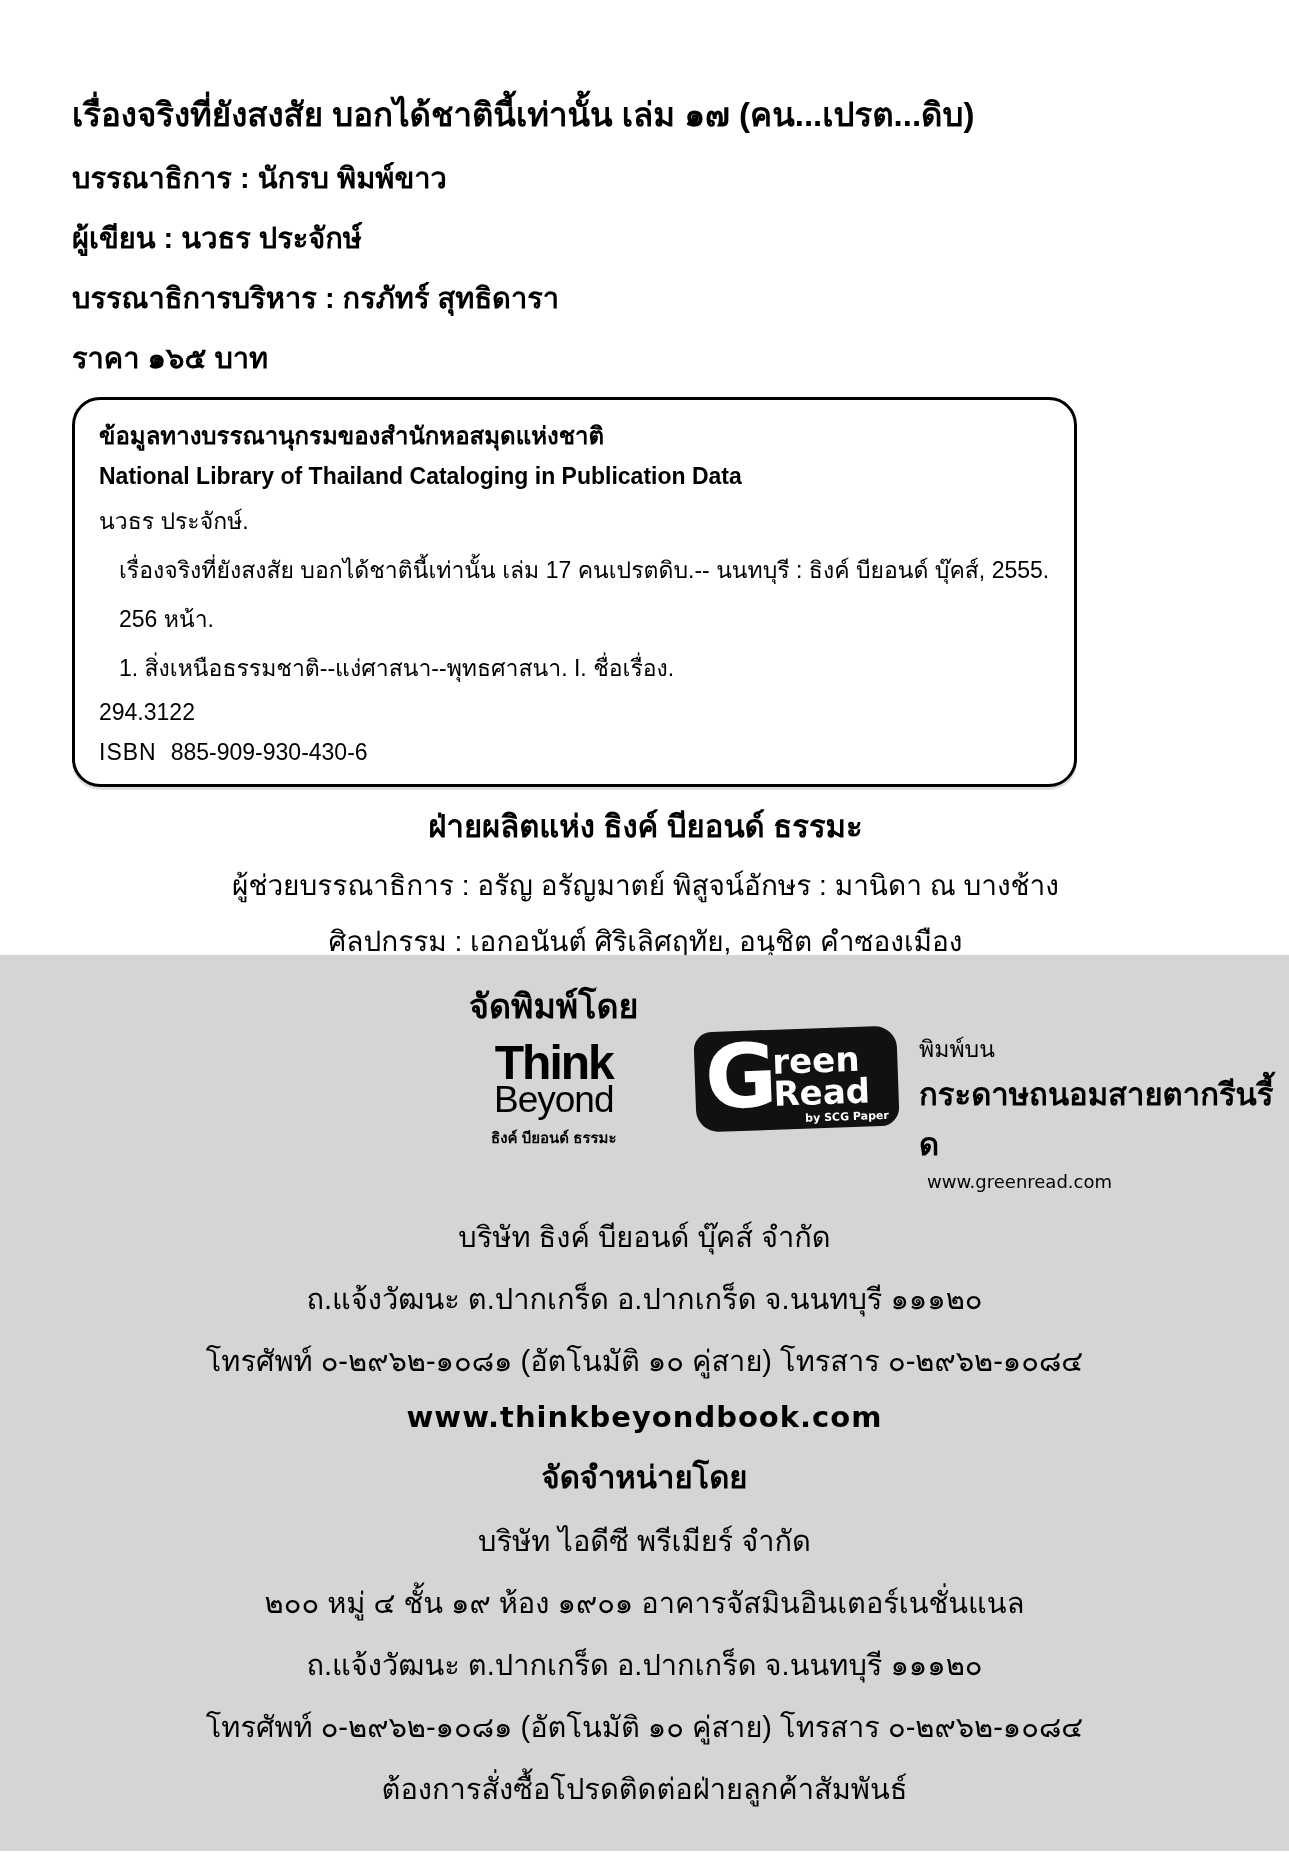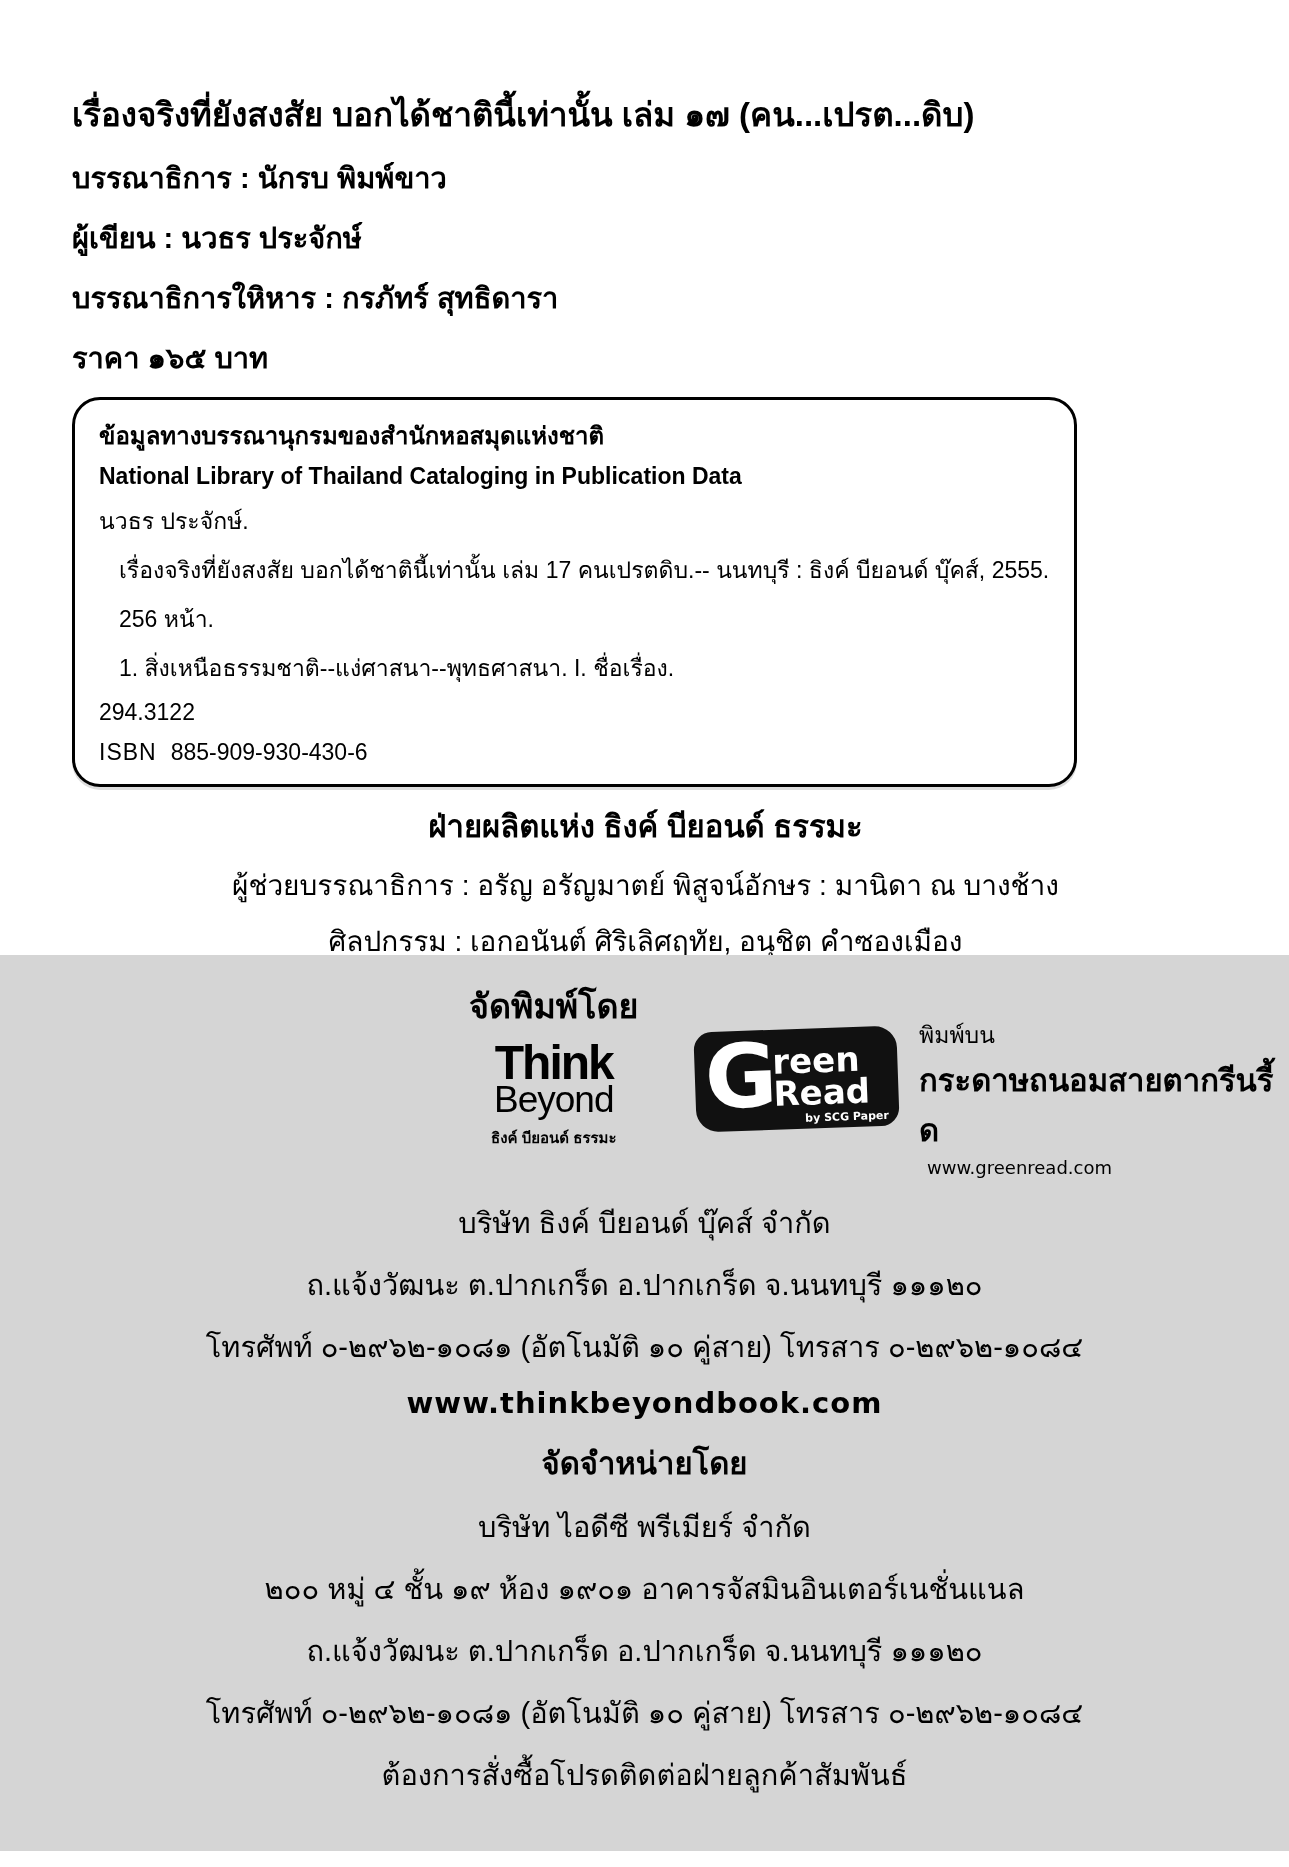--- a/index.html
+++ b/index.html
@@ -49,39 +49,39 @@
     width:205px; height:100px; background:#111;
     border-radius:18px 22px 18px 22px; transform:rotate(-2deg);
     position:relative; color:#fff; font-family:"DejaVu Sans","Liberation Sans",sans-serif;
   }
   .gr-g { position:absolute; left:10px; top:2px; font-size:88px; font-weight:bold; line-height:1; }
   .gr-words { position:absolute; left:78px; top:16px; line-height:0.95; font-weight:bold; }
   .gr-w1 { font-size:34px; display:block; }
   .gr-w2 { font-size:34px; display:block; }
   .gr-byline { position:absolute; right:10px; bottom:4px; font-size:11px; font-weight:bold; }
 
-  .paper-col { margin-left:22px; margin-top:38px; font-family:"DejaVu Sans","Liberation Sans",sans-serif; }
+  .paper-col { margin-left:22px; margin-top:52px; font-family:"DejaVu Sans","Liberation Sans",sans-serif; }
   .paper-line1 { font-size:23px; }
   .paper-line2 { font-size:31px; font-weight:bold; margin-top:2px; }
   .paper-url { font-size:18px; margin-top:2px; padding-left:8px; }
 
   .banner-lines { text-align:center; margin-top:22px; }
   .addr-line { font-size:29px; margin-top:16px; font-family:"Liberation Sans","DejaVu Sans",sans-serif; }
   .addr-heading { font-size:31px; font-weight:bold; margin-top:18px; font-family:"Liberation Sans","DejaVu Sans",sans-serif; }
   .site-line { font-size:29px; font-weight:bold; margin-top:16px; font-family:"DejaVu Sans","Liberation Sans",sans-serif; letter-spacing:1px; }
 </style>
 </head>
 <body>
 
 <div class="page-top">
 
   <div class="book-title">เรื่องจริงที่ยังสงสัย บอกได้ชาตินี้เท่านั้น เล่ม ๑๗ (คน...เปรต...ดิบ)</div>
   <div class="credit-line">บรรณาธิการ : นักรบ พิมพ์ขาว</div>
   <div class="credit-line">ผู้เขียน : นวธร ประจักษ์</div>
-  <div class="credit-line">บรรณาธิการใหิหาร : กรภัทร์ สุทธิดารา</div>
+  <div class="credit-line">บรรณาธิการบริหาร : กรภัทร์ สุทธิดารา</div>
   <div class="credit-line">ราคา ๑๖๕ บาท</div>
 
   <div class="cip-box">
     <div class="cip-title-th">ข้อมูลทางบรรณานุกรมของสำนักหอสมุดแห่งชาติ</div>
     <div class="cip-title-en">National Library of Thailand Cataloging in Publication Data</div>
     <div class="cip-line">นวธร ประจักษ์.</div>
     <div class="cip-line cip-indent">เรื่องจริงที่ยังสงสัย บอกได้ชาตินี้เท่านั้น เล่ม 17 คนเปรตดิบ.-- นนทบุรี : ธิงค์ บียอนด์ บุ๊คส์, 2555.</div>
     <div class="cip-line cip-indent">256 หน้า.</div>
     <div class="cip-line cip-indent">1. สิ่งเหนือธรรมชาติ--แง่ศาสนา--พุทธศาสนา. I. ชื่อเรื่อง.</div>
     <div class="cip-line">294.3122</div>

